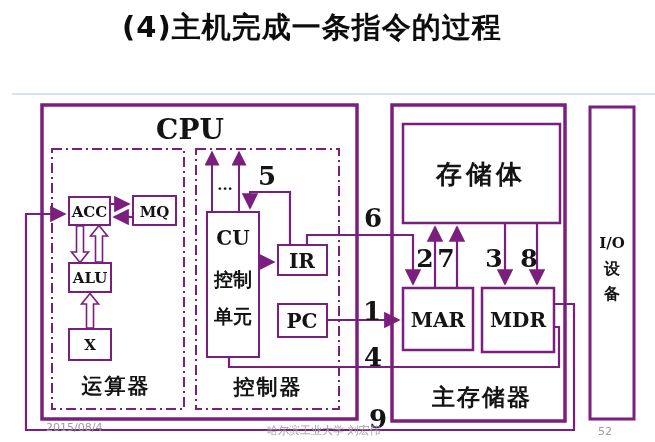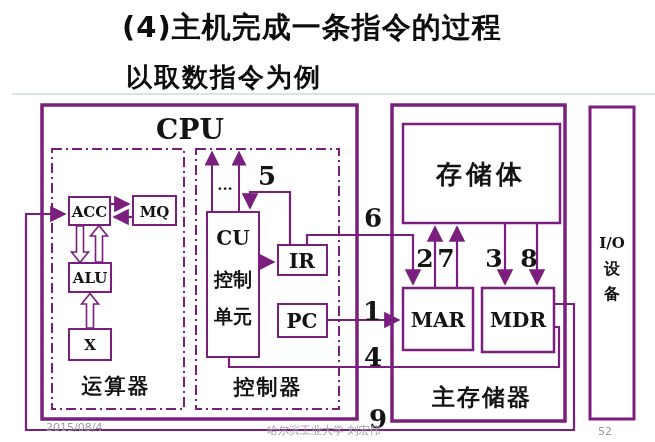--- a/index.html
+++ b/index.html
@@ -19,21 +19,20 @@
   svg text{font-weight:bold;fill:#141414;}
   .serif{font-family:"DejaVu Serif","Liberation Serif",serif;}
   .cjk{font-family:"DejaVu Sans","Liberation Sans",sans-serif;}
 </style>
 </head>
 <body>
 
 <div class="slide">
 
   <div class="title">(4)主机完成一条指令的过程</div>
-  <div class="subtitle">以取数指令为例</div>
   <div class="rule"></div>
 
   <svg width="655" height="442" viewBox="0 0 655 442" style="position:absolute;left:0;top:0;">
     <defs>
       <marker id="arr" viewBox="0 0 10 10" refX="9" refY="5" markerWidth="7.5" markerHeight="7.5" orient="auto-start-reverse">
         <path d="M0,0 L10,5 L0,10 z" fill="#7b1f7e"></path>
       </marker>
     </defs>
 
     <rect x="30" y="105" width="315" height="314" fill="none" stroke="#7b1f7e" stroke-width="3.5"></rect>

